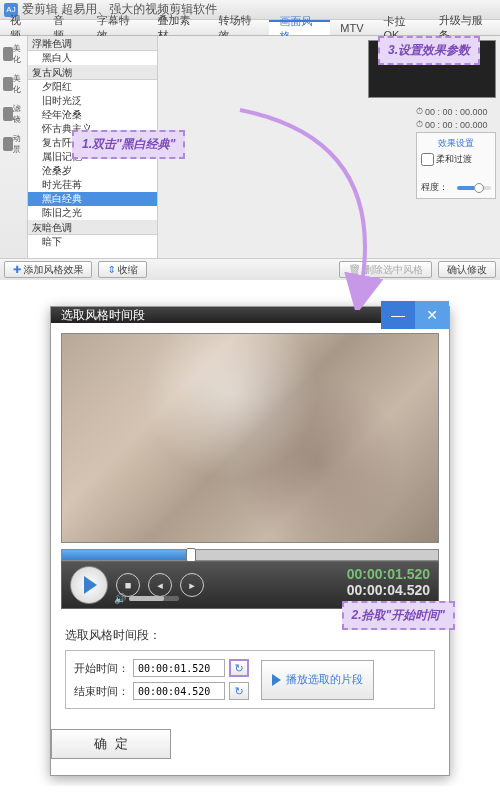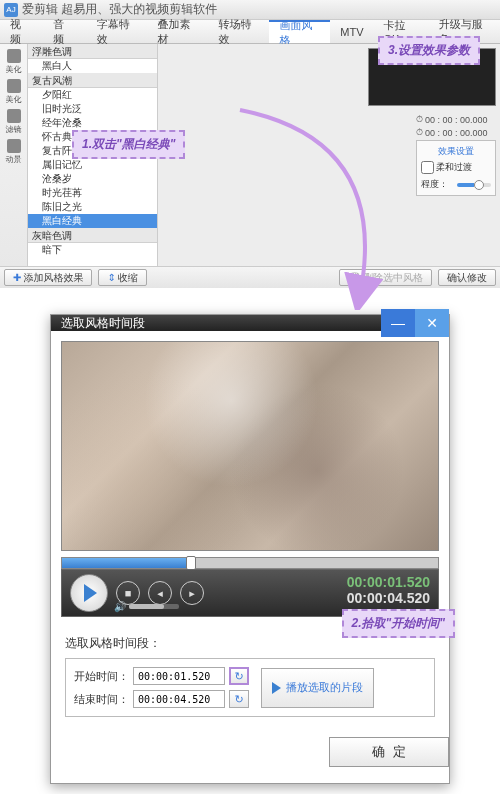--- a/index.html
+++ b/index.html
@@ -1,38 +1,38 @@
 <!DOCTYPE html>
 <html><head>
 <meta charset="utf-8">
 <style>
 *{margin:0;padding:0;box-sizing:border-box;font-family:"Microsoft YaHei",SimSun,Arial,sans-serif}
 body{background:#fff;width:500px;font-size:11px;color:#333}
 .app{width:500px;background:#e8e8e8;position:relative}
 .titlebar{height:20px;background:linear-gradient(#f5f5f5,#e0e0e0);display:flex;align-items:center;padding:0 4px;border-bottom:1px solid #ccc}
 .titlebar .logo{width:14px;height:14px;background:#4a8cd8;border-radius:2px;margin-right:4px;display:inline-flex;align-items:center;justify-content:center;color:#fff;font-size:8px}
 .titlebar .title{font-size:12px;color:#555}
-.menubar{height:24px;background:linear-gradient(#fafafa,#e8e8e8);display:flex;align-items:center;border-bottom:1px solid #bbb}
+.menubar{height:16px;background:linear-gradient(#fafafa,#e8e8e8);display:flex;align-items:center;border-bottom:1px solid #bbb}
 .menuitem{padding:0 10px;font-size:11px;color:#444;height:100%;display:flex;align-items:center;cursor:pointer}
 .menuitem.active{background:#fff;color:#3a7ad9;border-top:2px solid #3a7ad9}
 .workspace{display:flex;height:222px;background:#fff}
 .leftbar{width:28px;background:linear-gradient(#f5f5f5,#e8e8e8);border-right:1px solid #ccc;display:flex;flex-direction:column;align-items:center;padding-top:4px}
-.leftbar .tool{width:22px;height:28px;display:flex;flex-direction:column;align-items:center;justify-content:center;font-size:8px;color:#555;cursor:pointer;margin-bottom:2px}
+.leftbar .tool{width:22px;height:28px;display:flex;flex-direction:row;align-items:center;justify-content:center;font-size:8px;color:#555;cursor:pointer;margin-bottom:2px}
 .leftbar .tool .ico{width:14px;height:14px;background:#888;border-radius:2px;margin-bottom:1px}
 .listpanel{width:130px;border-right:1px solid #ccc;overflow:hidden;background:#fff}
 .listpanel .cat{height:15px;line-height:15px;padding-left:4px;font-size:10px;background:#e8e8e8;border-bottom:1px solid #d0d0d0}
 .listpanel .item{height:14px;line-height:14px;padding-left:14px;font-size:10px;color:#333}
 .listpanel .item.selected{background:#4a90e2;color:#fff}
 .canvas{flex:1;background:#ededed;position:relative}
 .preview{position:absolute;right:4px;top:4px;width:128px;height:58px;background:#222;border:1px solid #888}
 .sidepanel{position:absolute;right:4px;top:70px;width:80px;font-size:9px;color:#555}
 .sidepanel .row{display:flex;align-items:center;gap:2px;margin-bottom:2px}
 .settings{position:absolute;right:4px;top:96px;width:80px;border:1px solid #c0c0c0;background:#fafafa;padding:4px;font-size:9px}
 .settings .hdr{text-align:center;color:#3a7ad9;font-size:9px;margin-bottom:3px}
-.settings label{display:flex;align-items:center;gap:2px;margin-bottom:4px}
+.settings label{display:flex;align-items:center;gap:2px;margin-bottom:15px}
 .settings .slider{height:4px;background:linear-gradient(to right,#4a90e2 50%,#ddd 50%);border-radius:2px;position:relative}
 .settings .slider::after{content:"";position:absolute;left:50%;top:-3px;width:8px;height:8px;background:#fff;border:1px solid #888;border-radius:50%}
 .bottombar{height:22px;background:linear-gradient(#f5f5f5,#e5e5e5);border-top:1px solid #ccc;display:flex;align-items:center;padding:0 4px;gap:6px}
 .btn{height:17px;padding:0 8px;background:linear-gradient(#fff,#e8e8e8);border:1px solid #aaa;border-radius:2px;font-size:10px;color:#444;display:inline-flex;align-items:center;cursor:pointer}
 .btn.disabled{color:#aaa}
 .callout{position:absolute;background:#e8d8f8;border:2px dashed #b088d8;padding:4px 8px;font-size:12px;color:#7a4ab8;font-style:italic;font-weight:bold;z-index:10}
 .arrow{position:absolute;z-index:5}
 .dialog{width:400px;margin:26px auto 10px;background:#fff;border:1px solid #999;box-shadow:0 3px 12px rgba(0,0,0,.35)}
 .dlgtitle{height:16px;background:linear-gradient(#444,#222);display:flex;align-items:center;justify-content:space-between;padding:0 0 0 10px;color:#fff;font-size:12px}
 .dlgtitle .wbtns{display:flex}
@@ -59,21 +59,21 @@
 .timesec{padding:8px 14px;position:relative}
 .timesec .hdr{font-size:12px;margin-bottom:6px}
 .timebox{border:1px solid #bbb;padding:8px;display:flex;align-items:center;gap:12px}
 .timefields{display:flex;flex-direction:column;gap:5px}
 .timefield{display:flex;align-items:center;gap:4px;font-size:11px}
 .timefield input{width:92px;height:18px;border:1px solid #aaa;padding:0 4px;font-size:10px;font-family:Consolas,monospace}
 .pickbtn{width:20px;height:18px;border:1px solid #aaa;background:linear-gradient(#fff,#e8e8e8);display:flex;align-items:center;justify-content:center;cursor:pointer;color:#3a7ad9;font-size:11px}
 .pickbtn.hl{border:2px solid #b088d8}
 .playseg{height:40px;padding:0 10px;border:1px solid #aaa;background:linear-gradient(#fff,#e8e8e8);display:flex;align-items:center;gap:5px;font-size:11px;color:#3a7ad9;cursor:pointer}
 .playseg::before{content:"";border-left:9px solid #3a80d0;border-top:6px solid transparent;border-bottom:6px solid transparent}
-.dlgbtns{display:flex;justify-content:flex-end;gap:24px;padding:12px 0 16px}
+.dlgbtns{display:flex;justify-content:space-between;gap:24px;padding:12px 0 16px}
 .dlgbtn{width:120px;height:30px;border:1px solid #999;background:linear-gradient(#fff,#e8e8e8);font-size:13px;letter-spacing:8px;text-indent:8px;display:flex;align-items:center;justify-content:center;cursor:pointer}
 </style>
 </head>
 <body>
 
 <div class="app">
  <div class="titlebar">
   <span class="logo">AJ</span>
   <span class="title">爱剪辑  超易用、强大的视频剪辑软件</span>
  </div>
@@ -112,22 +112,22 @@
    <div class="item">黑白人</div>
    <div class="cat">复古风潮</div>
    <div class="item">夕阳红</div>
    <div class="item">旧时光泛</div>
    <div class="item">经年沧桑</div>
    <div class="item">怀古典主义</div>
    <div class="item">复古阡</div>
    <div class="item">属旧记忆</div>
    <div class="item">沧桑岁</div>
    <div class="item">时光荏苒</div>
+   <div class="item selected">黑白经典</div>
    <div class="item">陈旧之光</div>
-   <div class="item selected">黑白经典</div>
    <div class="cat">灰暗色调</div>
    <div class="item">暗下</div>
 
   </div>
   <div class="canvas">
    <div class="preview"></div>
    <div class="sidepanel">
     <div class="row">
             <span>⏱</span>
             <span>00 : 00 : 00.000</span>

